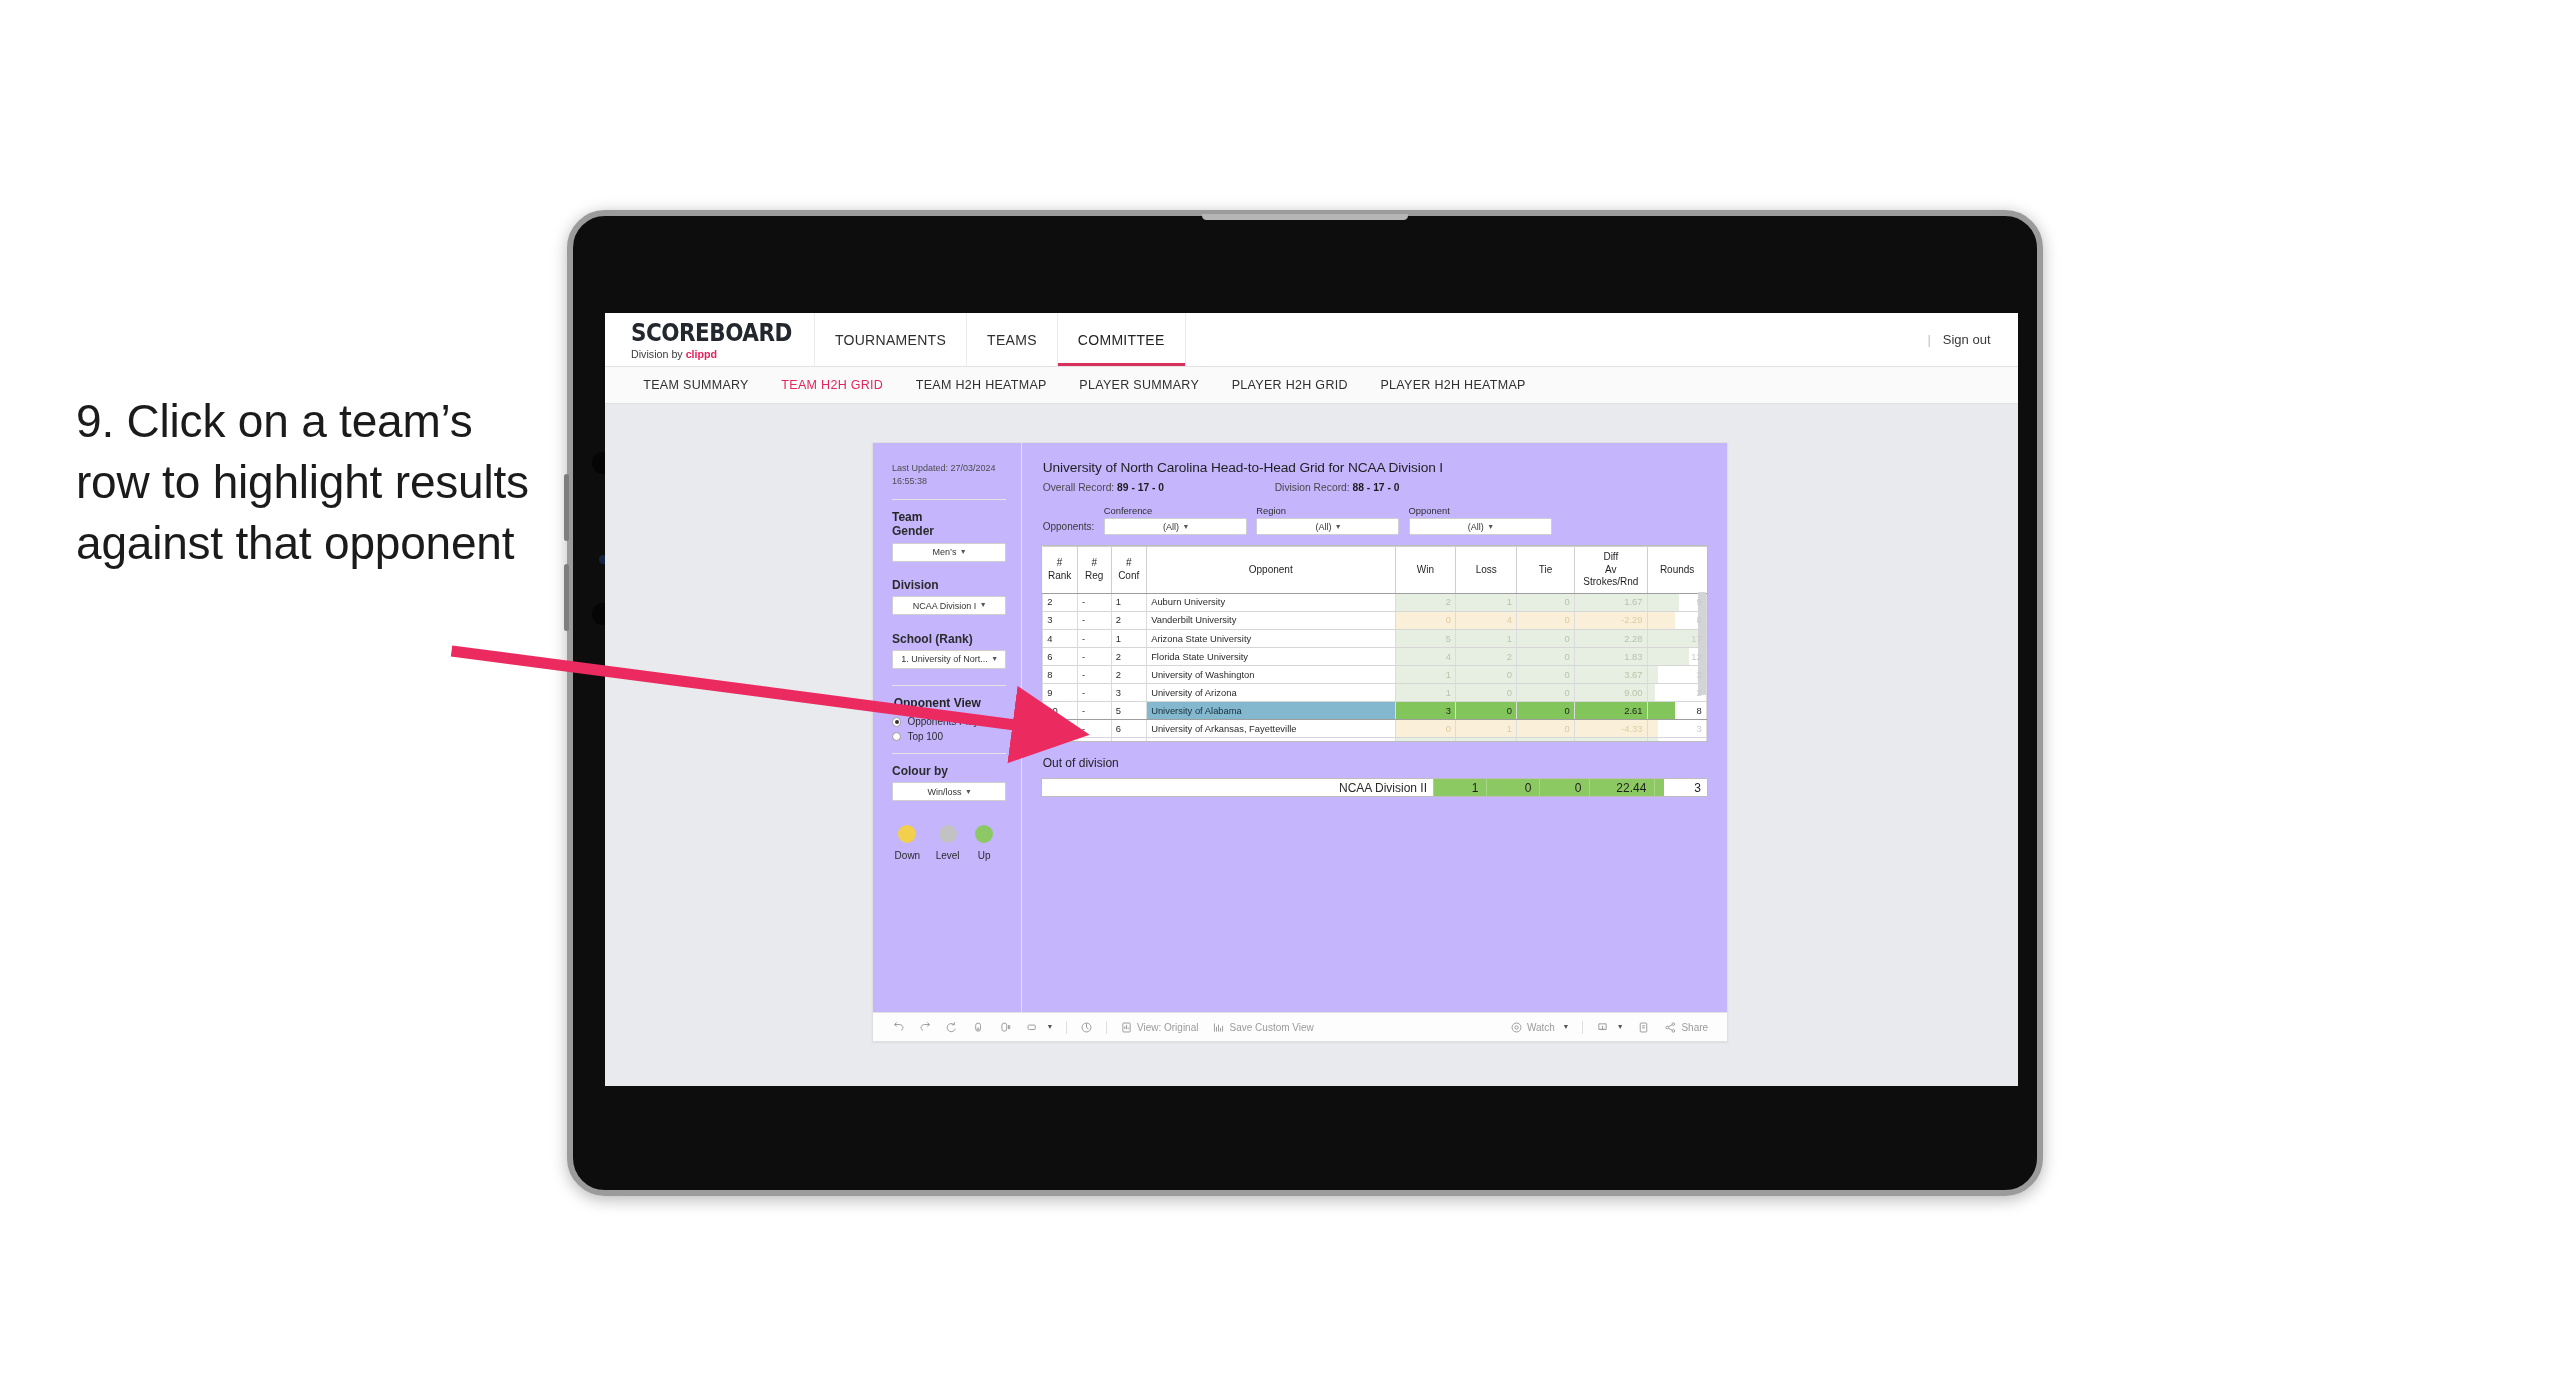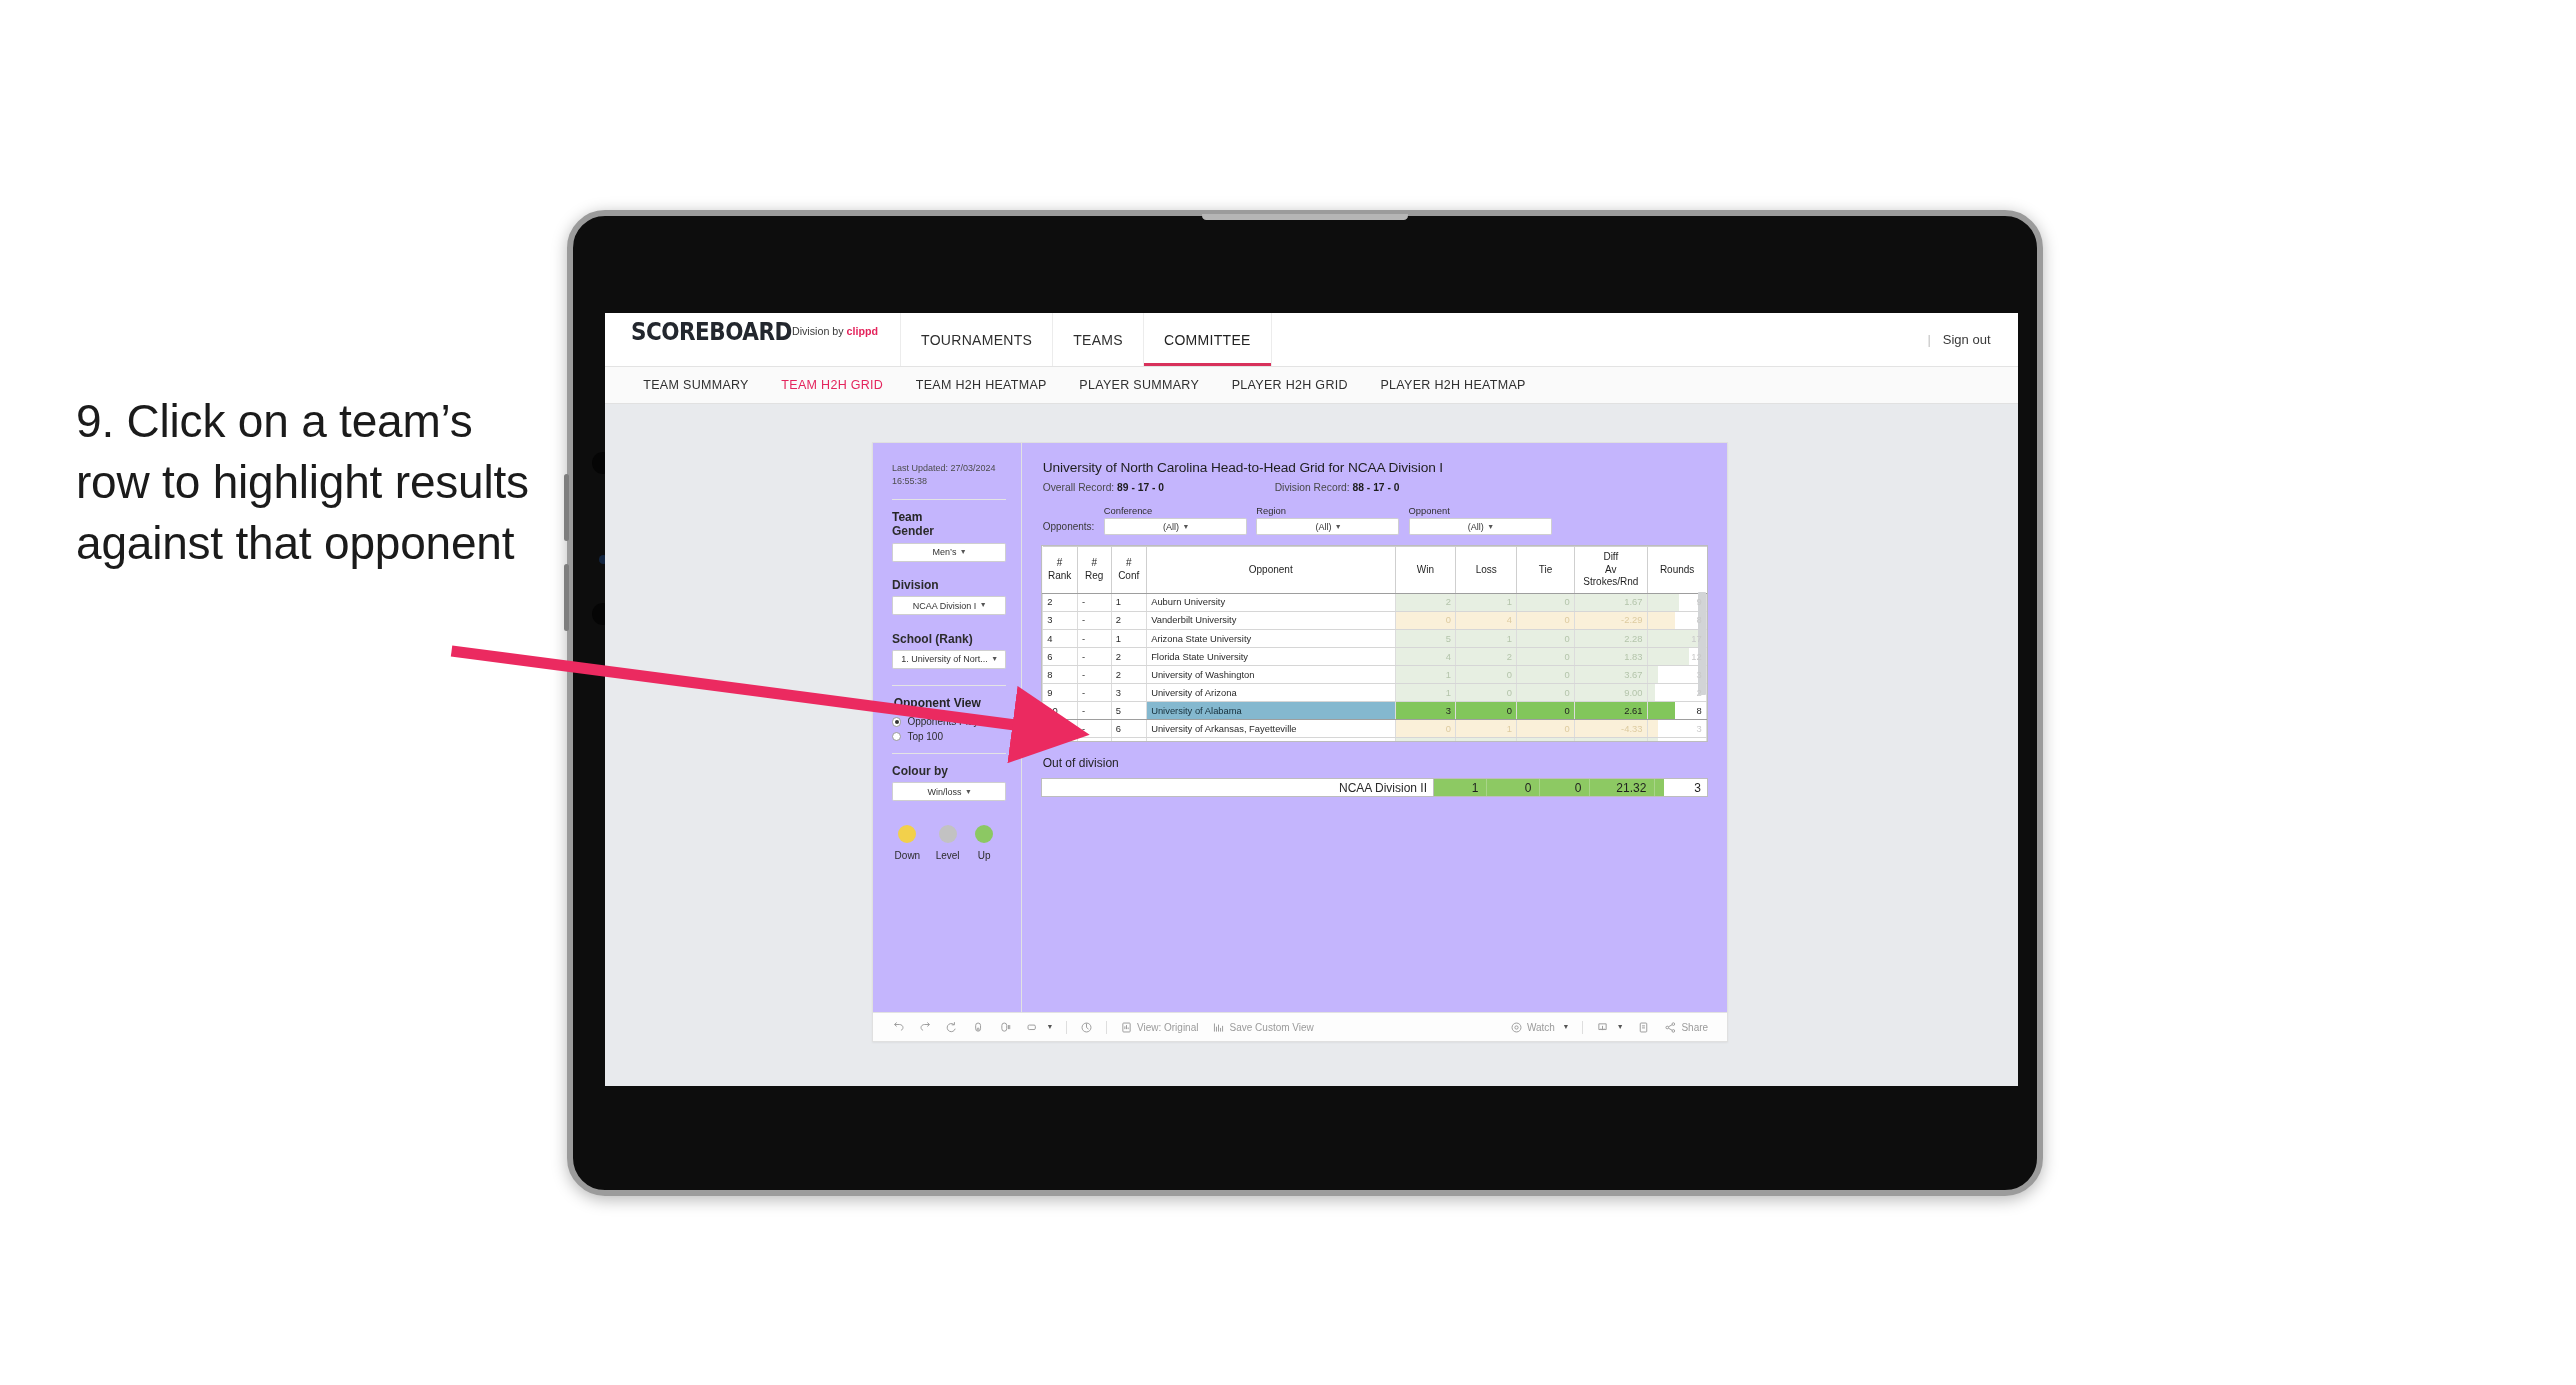--- a/index.html
+++ b/index.html
@@ -67,21 +67,21 @@
     background:#e8eaed;
     overflow:hidden;
   }
 
   
   #topbar{
     height:53px;background:#ffffff;display:flex;align-items:stretch;
     border-bottom:0.9px solid #e3e3e3;
   }
   #logo-block{
-    padding:6.9px 22px 5.2px 26px;display:flex;flex-direction:row;justify-content:center;
+    padding:6.9px 22px 5.2px 26px;display:flex;flex-direction:column;justify-content:center;
     border-right:0.9px solid #ececec;
   }
   #logo-word{
     font-family:"DejaVu Sans", sans-serif;
     font-weight:bold;font-size:21.5px;letter-spacing:-0.5px;color:#23272e;
     line-height:1;
     transform:scaleY(1.12);transform-origin:left top;
   }
   #logo-sub{font-size:10.7px;color:#3a3a3a;margin-top:6px;line-height:1;}
   #logo-sub b{color:#e4245c;font-weight:bold;}
@@ -501,21 +501,21 @@
 
               <div id="vscroll"></div>
             </div>
 
             <div id="ood-title">Out of division</div>
             <div id="ood-table">
               <div id="ood-name">NCAA Division II</div>
               <div class="ood-cell" style="width:53px">1</div>
               <div class="ood-cell" style="width:53px">0</div>
               <div class="ood-cell" style="width:50px">0</div>
-              <div class="ood-cell" style="width:65px">21.32</div>
+              <div class="ood-cell" style="width:65px">22.44</div>
               <div id="ood-rounds" style="width:52px">
                 <span class="bar" id="ood-bar" style="width: 17.6471%;"></span>
                 <span class="val">3</span>
               </div>
             </div>
           </div>
         </div>
 
         <div id="toolbar">
           <div class="tb">

